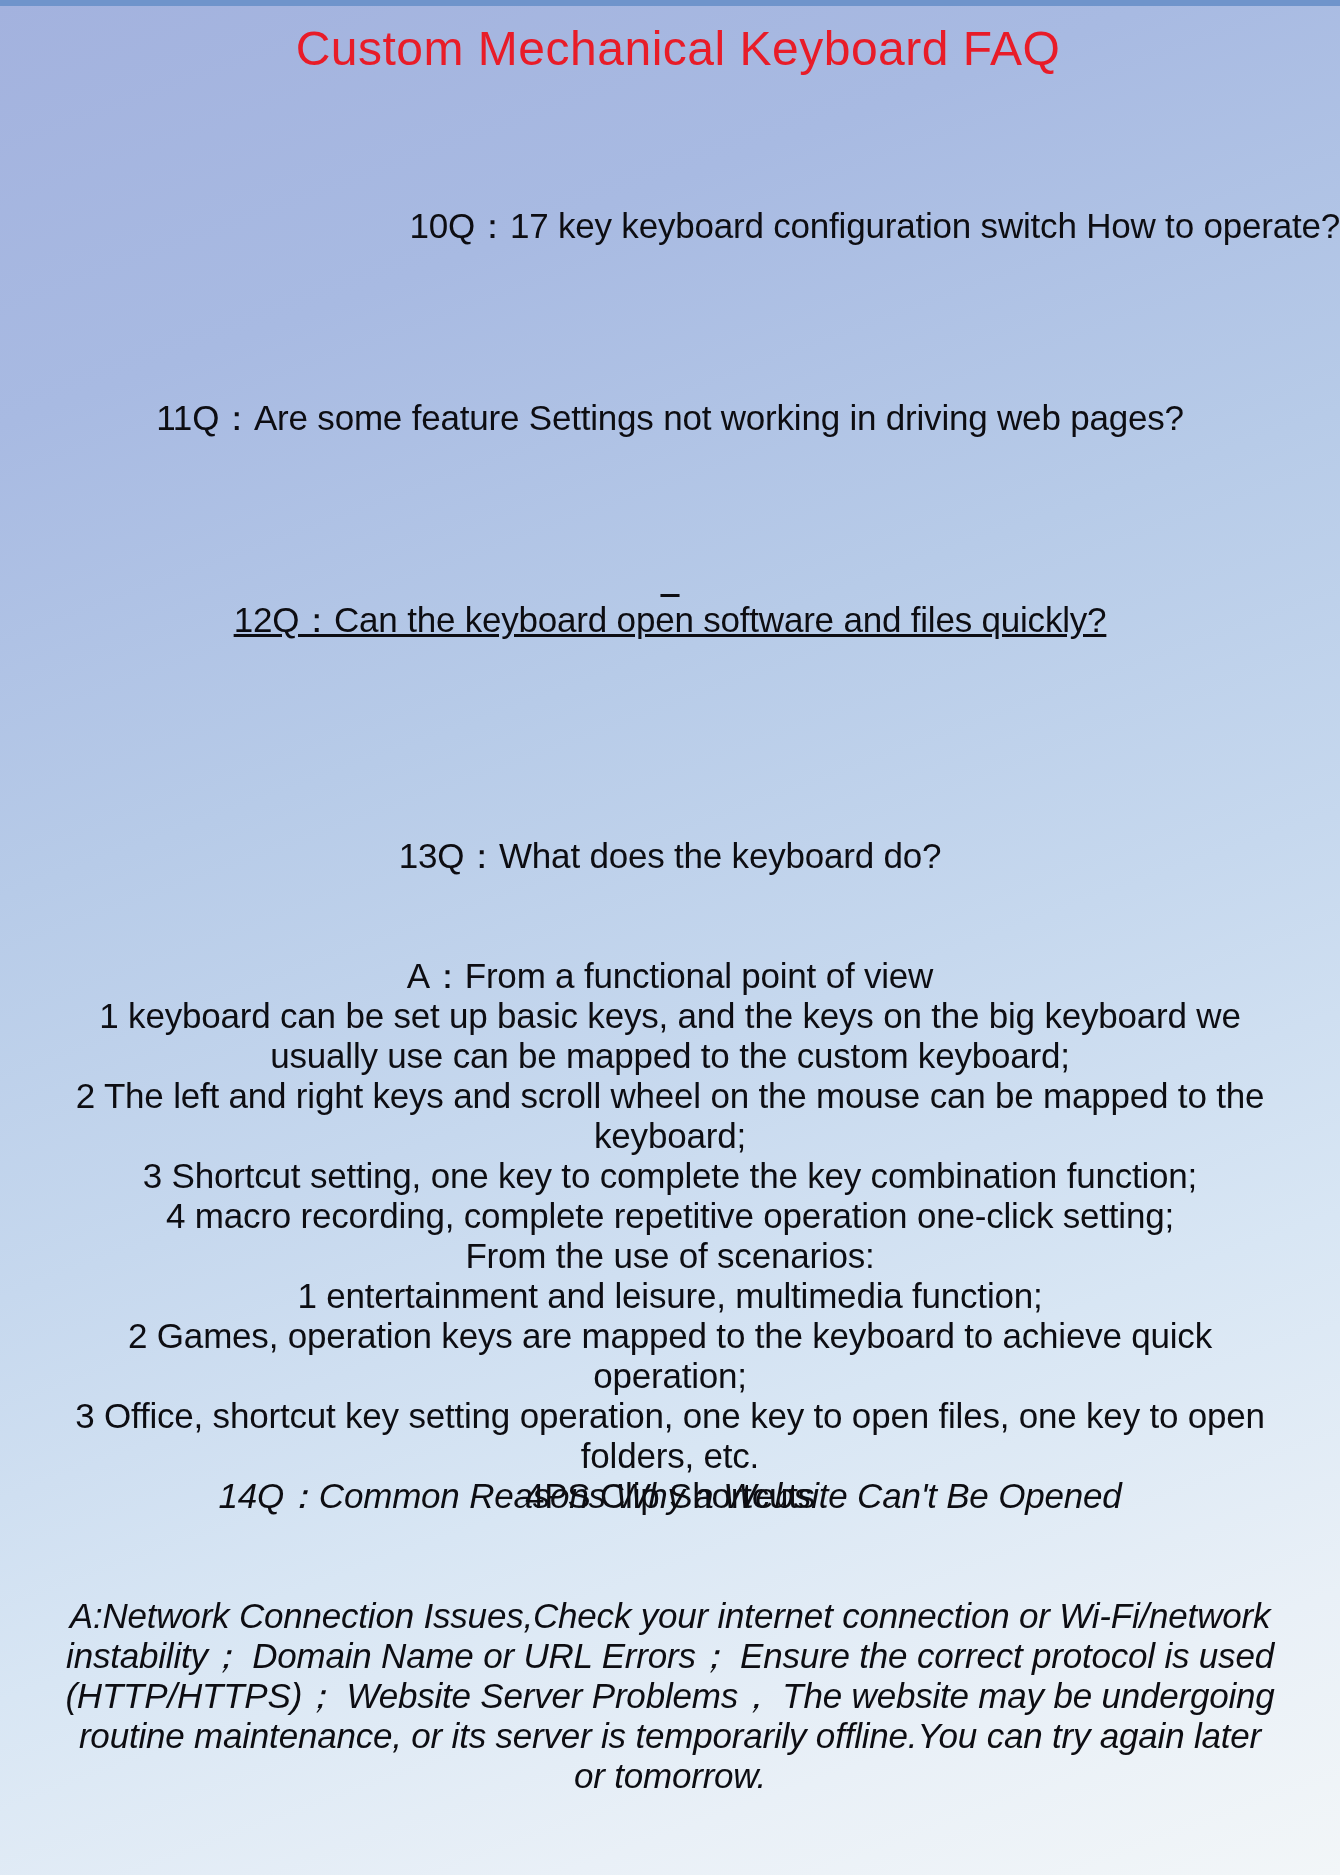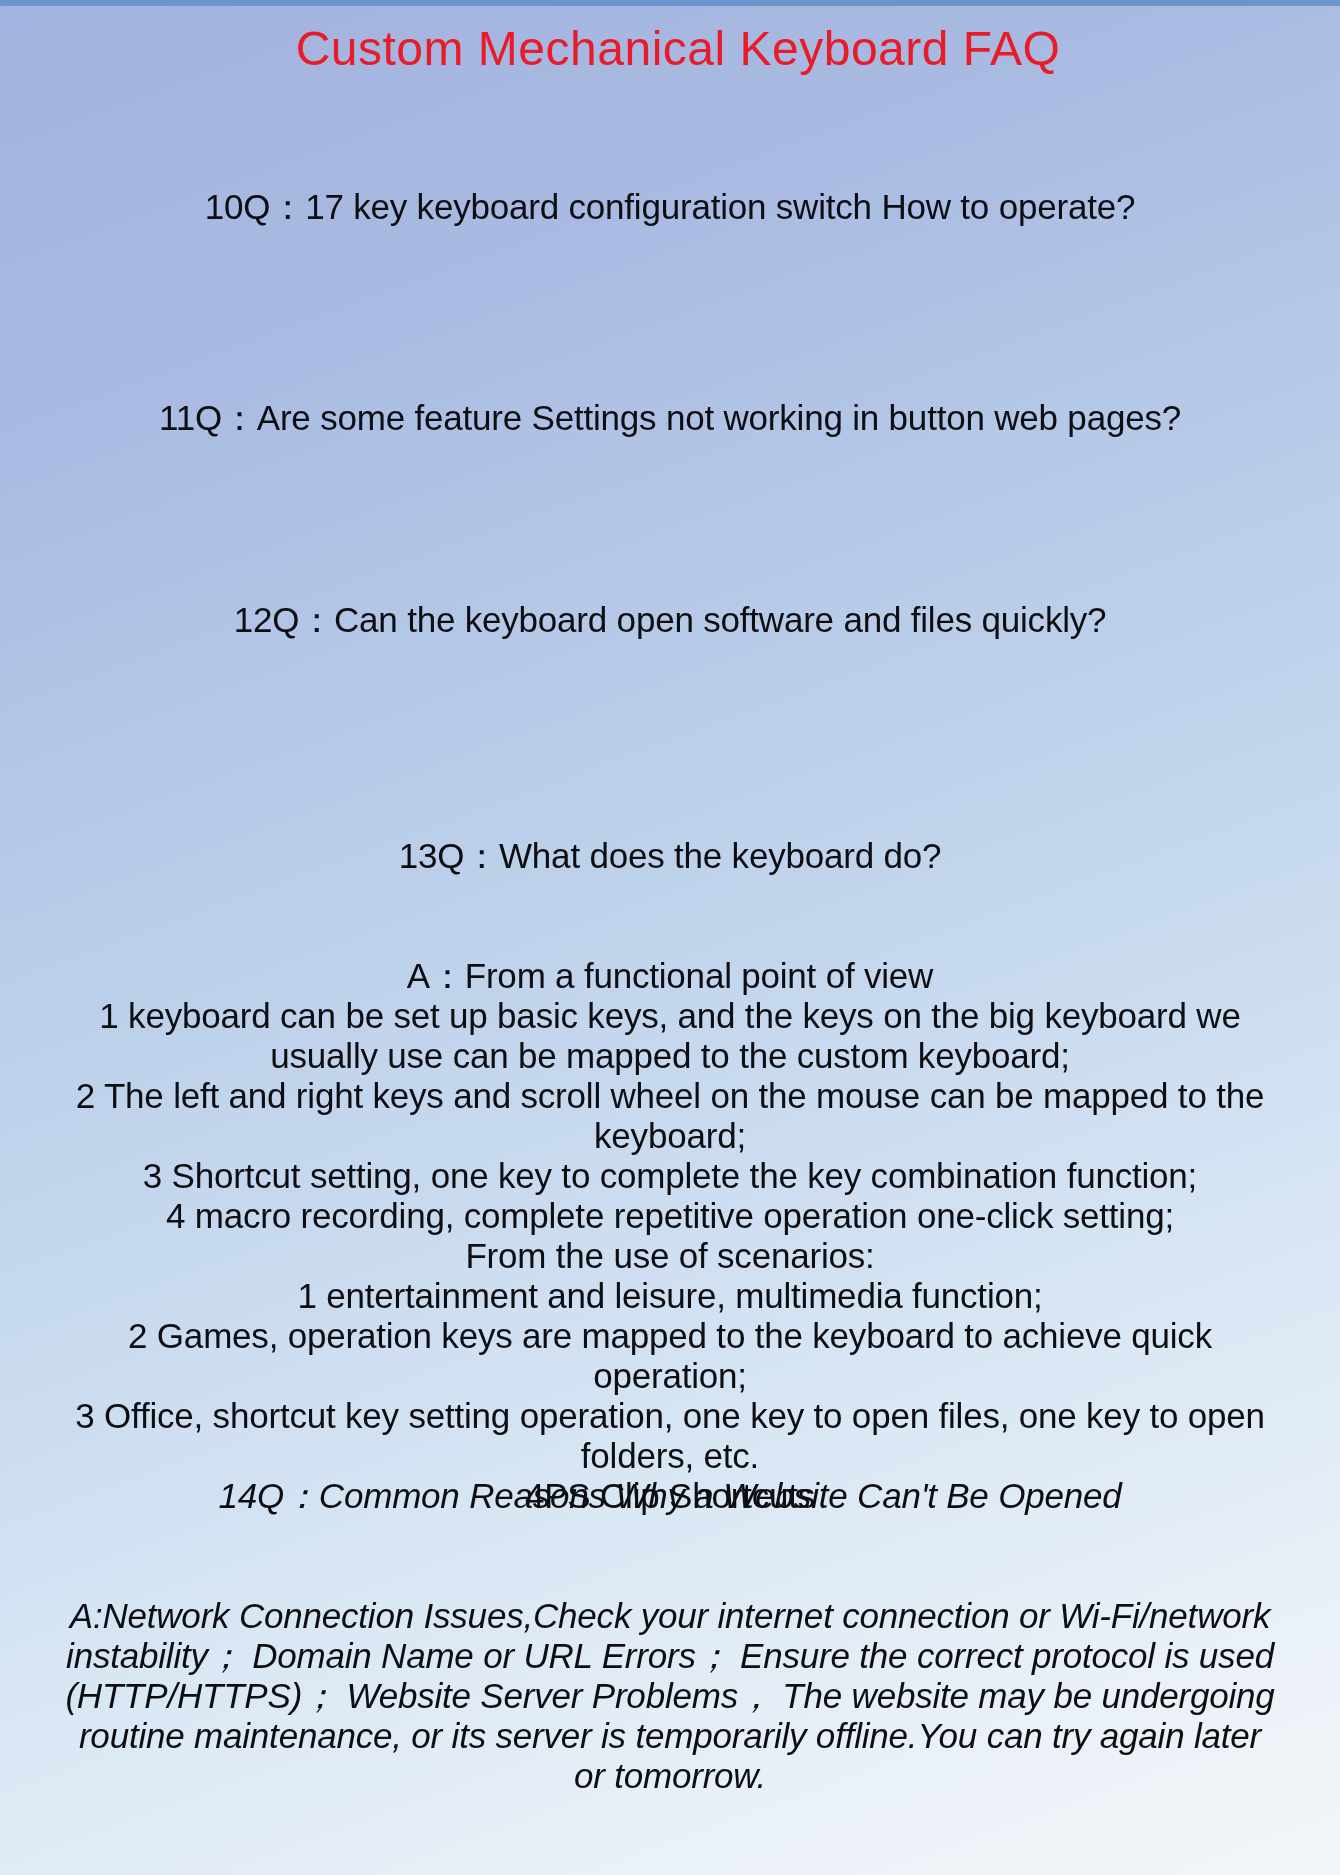--- a/index.html
+++ b/index.html
@@ -43,39 +43,39 @@
     position: absolute;
     left: 0;
     width: 100%;
     text-align: center;
     font-size: 35px;
     line-height: 40px;
     white-space: pre;
     letter-spacing: -0.2px;
   }
   .faq-block .q, .faq-block .a { white-space: pre; }
-  .block-0 { top: 107px; }
+  .block-0 { top: 126px; text-align: right; }
   .block-1 { top: 318px; }
-  .block-2 { top: 520px; }
+  .block-2 { top: 520px; text-decoration: underline; }
   .block-3 { top: 756px; }
   .block-4 { top: 1396px; font-style: italic; }
 </style>
 </head>
 <body>
 
 <div class="top-strip"></div>
 
 <h1 class="title">Custom Mechanical Keyboard FAQ</h1>
 
 <section class="faq-block block-0">
   <div class="q">10Q：17 key keyboard configuration switch How to operate?</div>
 </section>
 
 <section class="faq-block block-1">
-  <div class="q">11Q：Are some feature Settings not working in button web pages?</div>
+  <div class="q">11Q：Are some feature Settings not working in driving web pages?</div>
 </section>
 
 <section class="faq-block block-2">
   <div class="q">12Q：Can the keyboard open software and files quickly?</div>
 </section>
 
 <section class="faq-block block-3">
   <div class="q">13Q：What does the keyboard do?</div>
   <div class="a">A：From a functional point of view
 1 keyboard can be set up basic keys, and the keys on the big keyboard we

